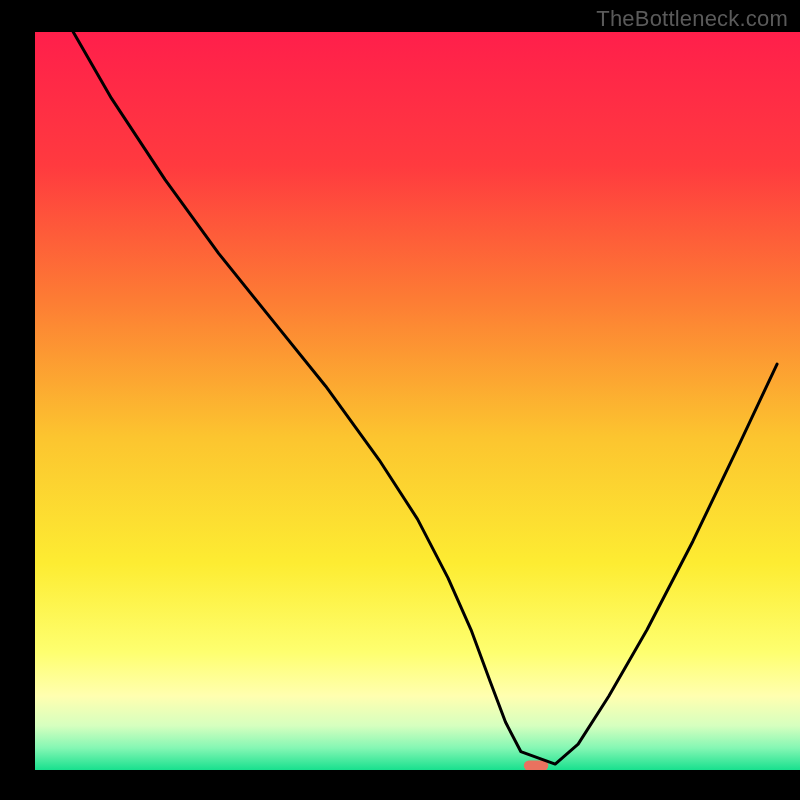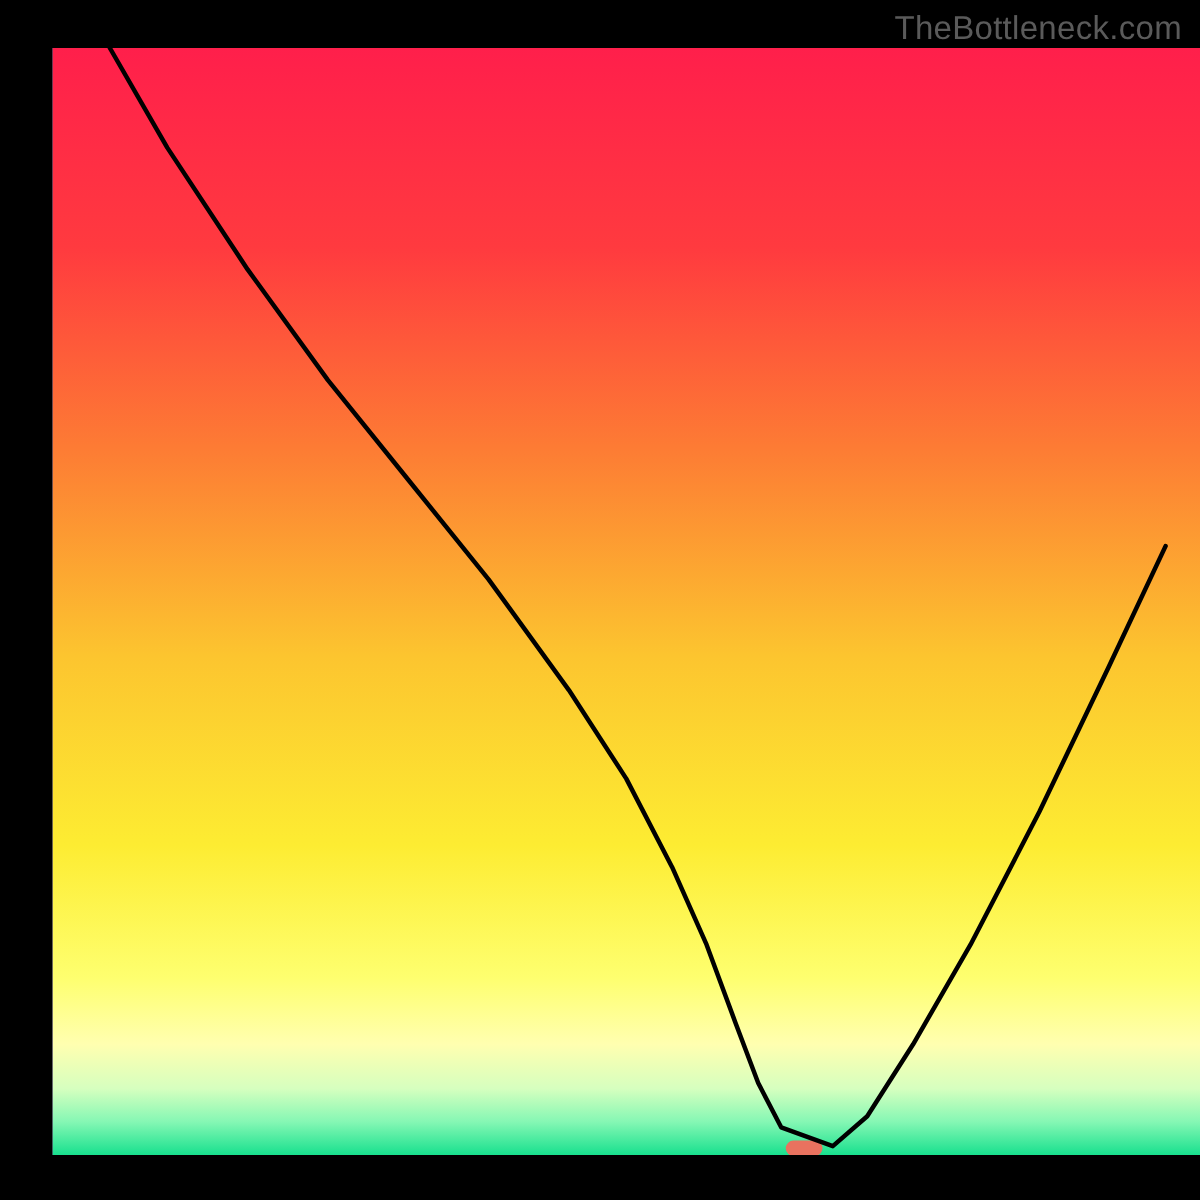--- a/index.html
+++ b/index.html
@@ -8,21 +8,21 @@
     width: 800px;
     height: 800px;
     background: #000;
     overflow: hidden;
     font-family: Arial, Helvetica, sans-serif;
   }
   .frame {
     position: relative;
     width: 800px;
     height: 800px;
-    background: #c4b5fd;
+    background: #bef264;
   }
   .watermark {
     position: absolute;
     top: 6px;
     right: 12px;
     color: #5a5a5a;
     font-size: 22px;
     font-weight: 400;
     font-family: Arial, Helvetica, sans-serif;
     letter-spacing: 0.2px;

